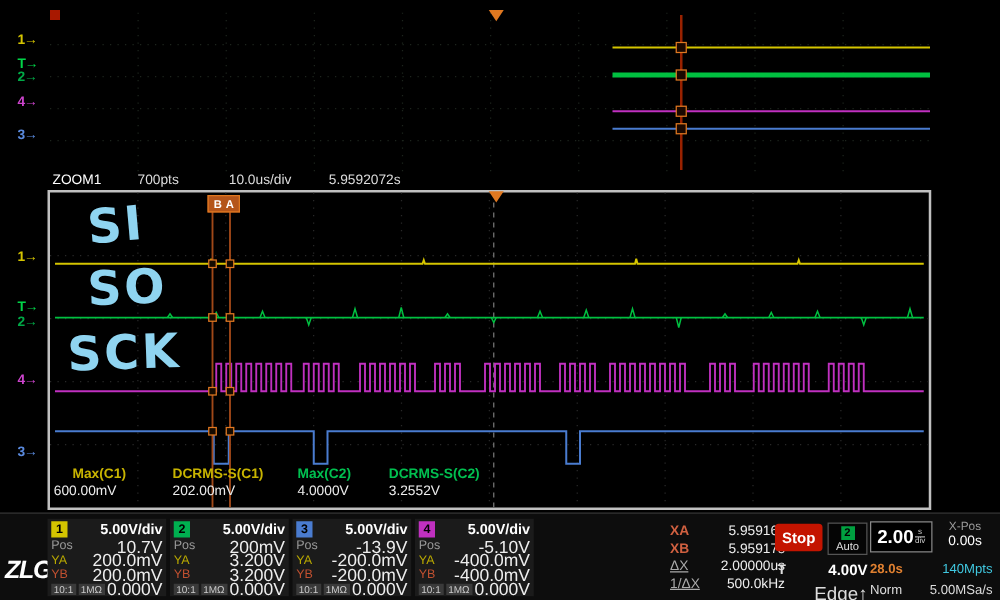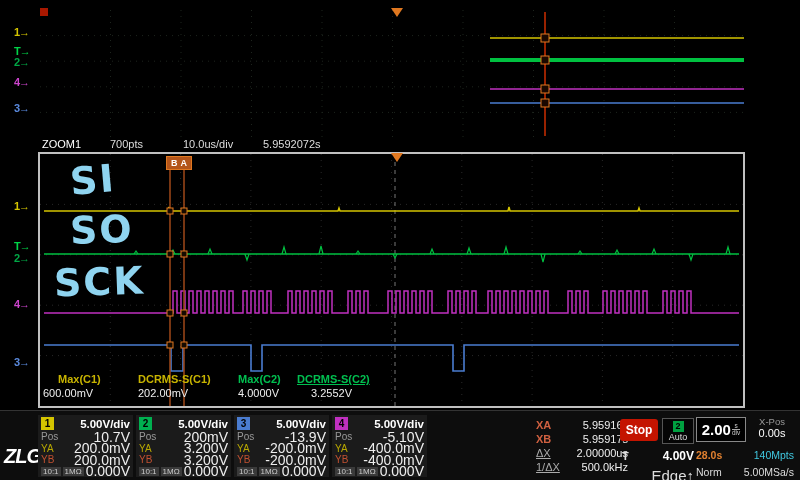--- a/index.html
+++ b/index.html
@@ -206,21 +206,21 @@
       <span>A</span>
     </div>
 
     <div class="anno an0" style="color: rgb(143, 212, 240);">SI</div>
     <div class="anno an1" style="color: rgb(143, 212, 240);">SO</div>
     <div class="anno an2" style="color: rgb(143, 212, 240);">SCK</div>
 
     <span class="meas m-lab" style="left: 18px; color: rgb(200, 180, 0);">Max(C1)</span>
     <span class="meas m-lab" style="left: 98px; color: rgb(200, 180, 0);">DCRMS-S(C1)</span>
     <span class="meas m-lab" style="left: 198px; color: rgb(0, 192, 80);">Max(C2)</span>
-    <span class="meas m-lab" style="left: 257px; color: rgb(0, 192, 80); text-decoration: underline;">DCRMS-S(C2)</span>
+    <span class="meas m-lab" style="left: 271px; color: rgb(0, 192, 80);">DCRMS-S(C2)</span>
     <span class="meas m-val" style="left:3px">600.00mV</span>
     <span class="meas m-val" style="left:98px">202.00mV</span>
     <span class="meas m-val" style="left:198px">4.0000V</span>
     <span class="meas m-val" style="left:271px">3.2552V</span>
   </div>
   <div class="tri" style="left:391px; top:153px;"></div>
 
   <div class="marker mz1" style="color: rgb(212, 196, 0);">1→</div>
   <div class="marker mzT" style="color: rgb(0, 212, 72);">T→</div>
   <div class="marker mz2" style="color: rgb(0, 168, 70);">2→</div>

